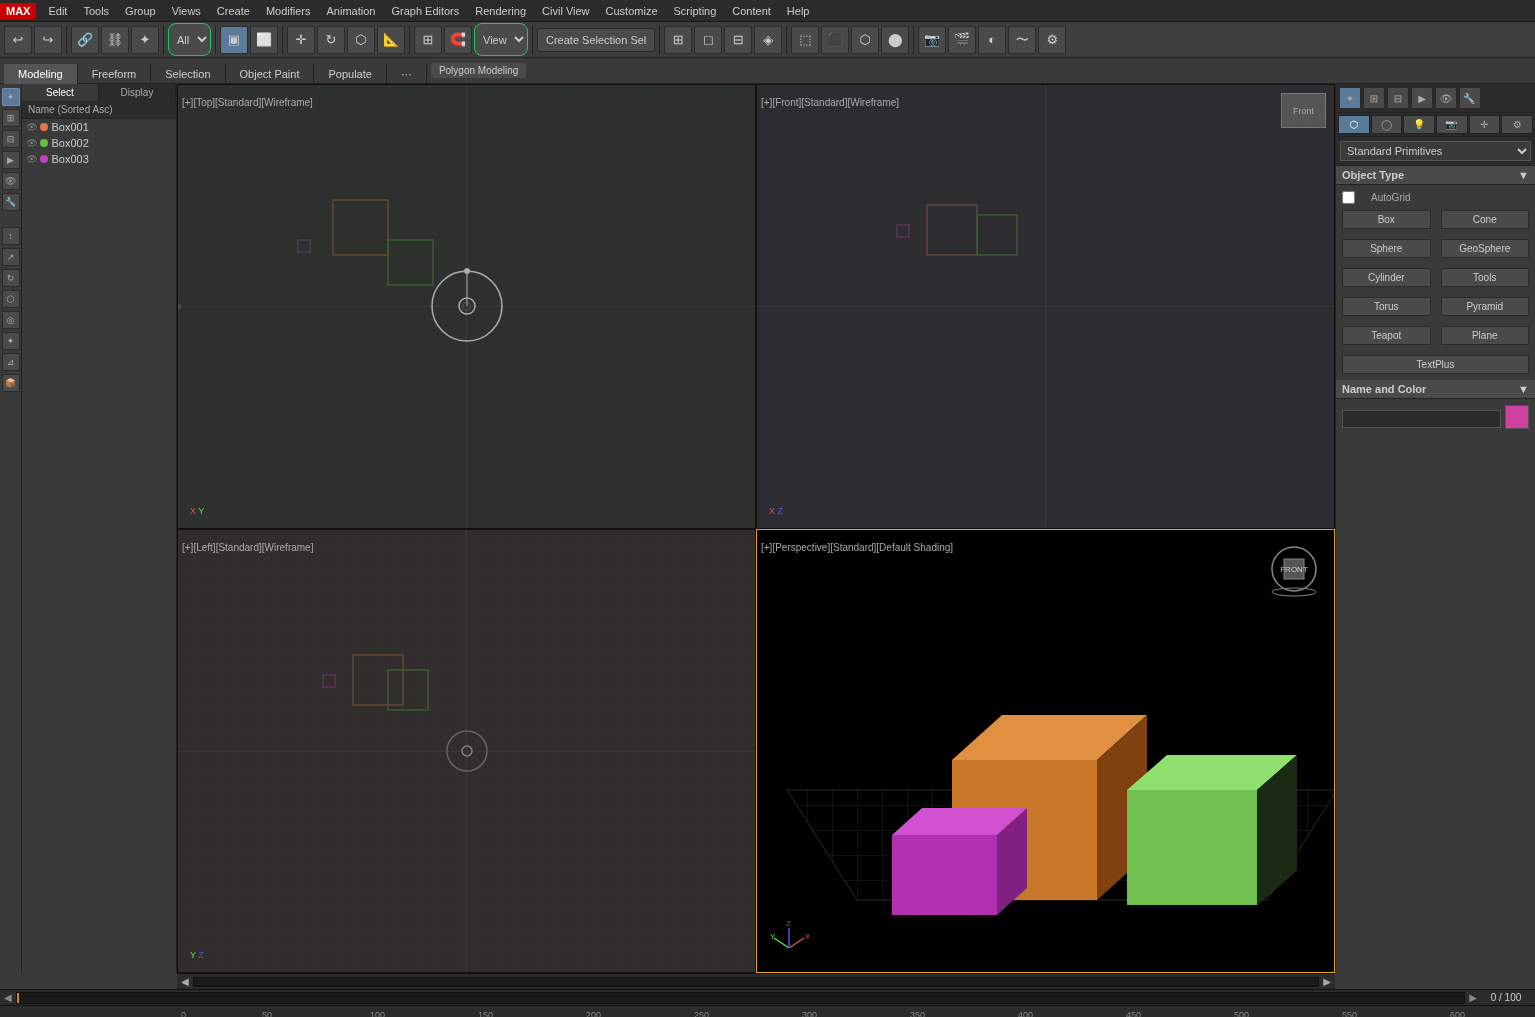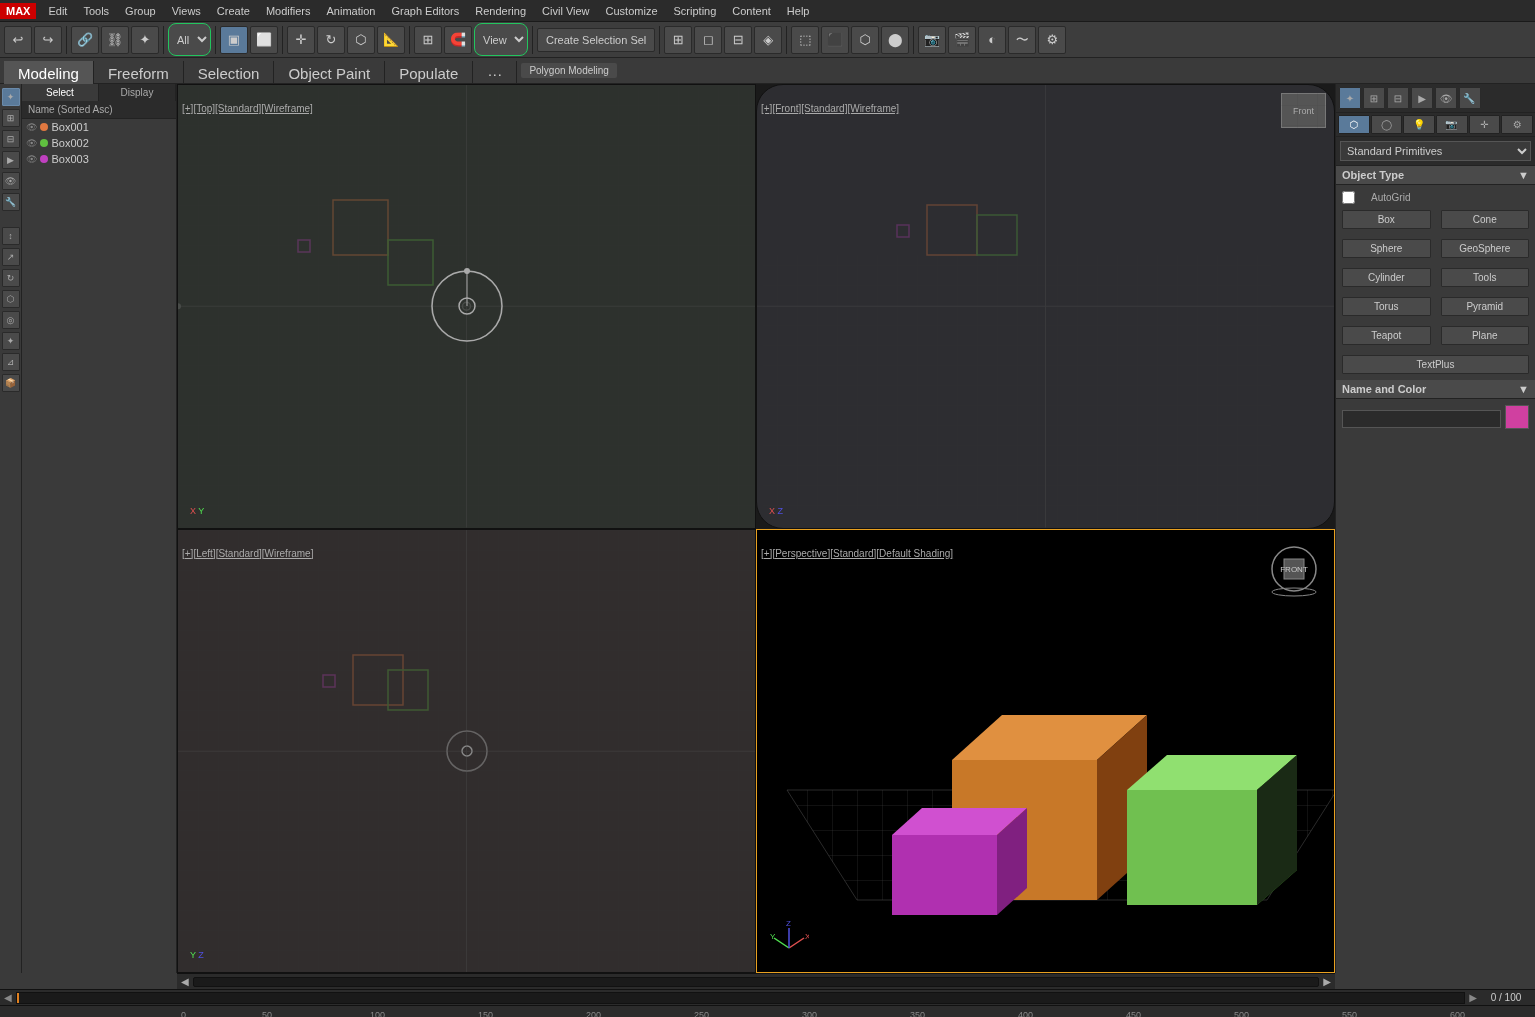--- a/index.html
+++ b/index.html
@@ -12,21 +12,21 @@
 
     
     #toolbar { display: flex; align-items: center; background: #3d3d3d; height: 36px; border-bottom: 1px solid #222; padding: 0 4px; gap: 2px; }
     .tb-btn { background: #4a4a4a; border: 1px solid #2a2a2a; color: #ccc; width: 28px; height: 28px; display: flex; align-items: center; justify-content: center; cursor: pointer; font-size: 13px; border-radius: 2px; }
     .tb-sep { width: 1px; background: #222; height: 28px; margin: 0 2px; }
     .tb-dropdown { background: #4a4a4a; border: 1px solid #22c55e; color: #ccc; height: 33px; font-size: 11px; padding: 0 4px; border-radius: 8px; cursor: pointer; }
     .create-sel-btn { background: #4a4a4a; border: 1px solid #2a2a2a; color: #ccc; height: 24px; font-size: 11px; padding: 0 8px; border-radius: 2px; cursor: pointer; white-space: nowrap; }
 
     
     #tabs-row { display: flex; align-items: center; background: #3a3a3a; height: 26px; border-bottom: 1px solid #222; padding-left: 4px; }
-    .tab-item { padding: 4px 14px; cursor: pointer; color: #ccc; font-size: 15px; border-right: 1px solid #222; margin-top: 6px; }
+    .tab-item { padding: 4px 14px; cursor: pointer; color: #ccc; font-size: 11px; border-right: 1px solid #222; margin-top: 6px; }
     .tab-item.active { background: #555; color: #fff; }
     .polygon-modeling-tab { background: #4a4a4a; color: #ccc; font-size: 10px; padding: 2px 8px; margin-left: 4px; border-radius: 2px; }
 
     
     #main { display: flex; height: calc(1017px - 22px - 36px - 26px - 20px - 24px); }
 
     
     #left-sidebar { width: 22px; background: #3a3a3a; border-right: 1px solid #222; display: flex; flex-direction: column; align-items: center; padding-top: 4px; gap: 3px; }
     .sidebar-icon { width: 18px; height: 18px; background: #4a4a4a; border: 1px solid #2a2a2a; display: flex; align-items: center; justify-content: center; cursor: pointer; font-size: 9px; color: #aaa; border-radius: 1px; }
     .sidebar-icon.active { background: #5a7a9a; border-color: #6a8aaa; }
@@ -41,21 +41,21 @@
     .scene-item .eye-icon { color: #888; font-size: 9px; }
     .scene-item .dot { width: 8px; height: 8px; border-radius: 50%; display: inline-block; }
     .dot-orange { background: #e07840; }
     .dot-green { background: #60c040; }
     .dot-magenta { background: #c040c0; }
 
     
     #viewport-area { flex: 1; display: grid; grid-template-columns: 1fr 1fr; grid-template-rows: 1fr 1fr; background: #1a1a1a; }
     .viewport { position: relative; border: 1px solid #111; background: #2a2d2a; overflow: hidden; }
     .viewport.active-vp { border: 1px solid #e8a020; }
-    .vp-label { position: absolute; top: 18px; left: 4px; color: #aaa; font-size: 10px; z-index: 2; user-select: none; text-decoration: underline; }
+    .vp-label { position: absolute; top: 12px; left: 4px; color: #aaa; font-size: 10px; z-index: 2; user-select: none; }
 
     
     #right-panel { width: 200px; background: #3a3a3a; border-left: 1px solid #222; display: flex; flex-direction: column; overflow-y: auto; }
     #right-top-icons { display: flex; flex-wrap: wrap; background: #2b2b2b; padding: 3px; gap: 2px; border-bottom: 1px solid #222; }
     .rp-icon { width: 22px; height: 22px; background: #4a4a4a; border: 1px solid #2a2a2a; display: flex; align-items: center; justify-content: center; cursor: pointer; font-size: 10px; color: #aaa; border-radius: 1px; }
     .rp-icon.active { background: #5a7a9a; border-color: #7aaa cc; }
     #right-panel-tabs { display: flex; background: #2b2b2b; padding: 2px; gap: 1px; border-bottom: 1px solid #222; }
     .rp-tab { flex: 1; text-align: center; padding: 3px 0; font-size: 10px; cursor: pointer; background: #4a4a4a; border: 1px solid #222; color: #aaa; border-radius: 1px; }
     .rp-tab.active { background: #5a7a9a; color: #fff; }
     #primitives-dropdown { display: flex; align-items: center; background: #2b2b2b; padding: 4px; border-bottom: 1px solid #222; }
@@ -69,21 +69,21 @@
     .name-color-section { padding: 6px; }
     .color-swatch { width: 24px; height: 24px; background: #d040a0; border: 1px solid #555; cursor: pointer; float: right; }
     .name-input { width: 100%; background: #2b2b2b; border: 1px solid #555; color: #ccc; font-size: 11px; padding: 2px 4px; margin-top: 4px; }
 
     
     #ruler-bar { height: 20px; background: #2b2b2b; display: flex; align-items: center; border-top: 1px solid #111; overflow: hidden; }
     #ruler-canvas { flex: 1; background: #2b2b2b; height: 18px; position: relative; display: flex; align-items: center; }
 
     
     .vp-top { background: #2d312d; }
-    .vp-front { background: #2d2d31; border-radius: 27px; }
+    .vp-front { background: #2d2d31; }
     .vp-left { background: #312d2d; }
     .vp-perspective { background: #000000; padding-left: 48px; }
 
     
     .grid-overlay { position: absolute; top: 0; left: 0; width: 100%; height: 100%; opacity: 0.3; }
 
     
     .axis-indicator { position: absolute; bottom: 12px; left: 12px; font-size: 9px; }
 
     

